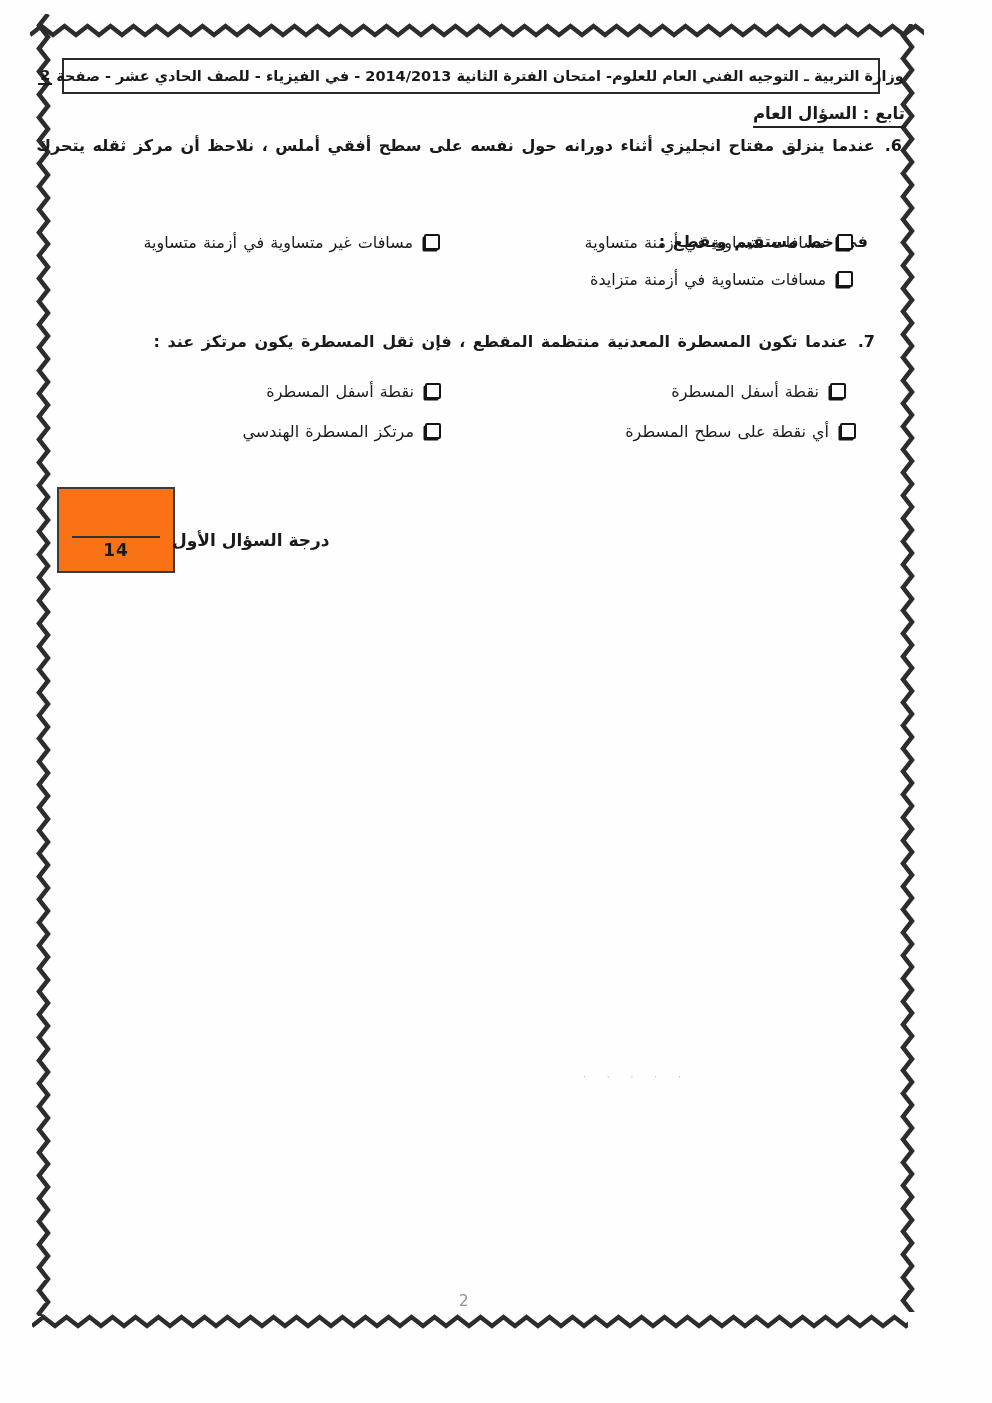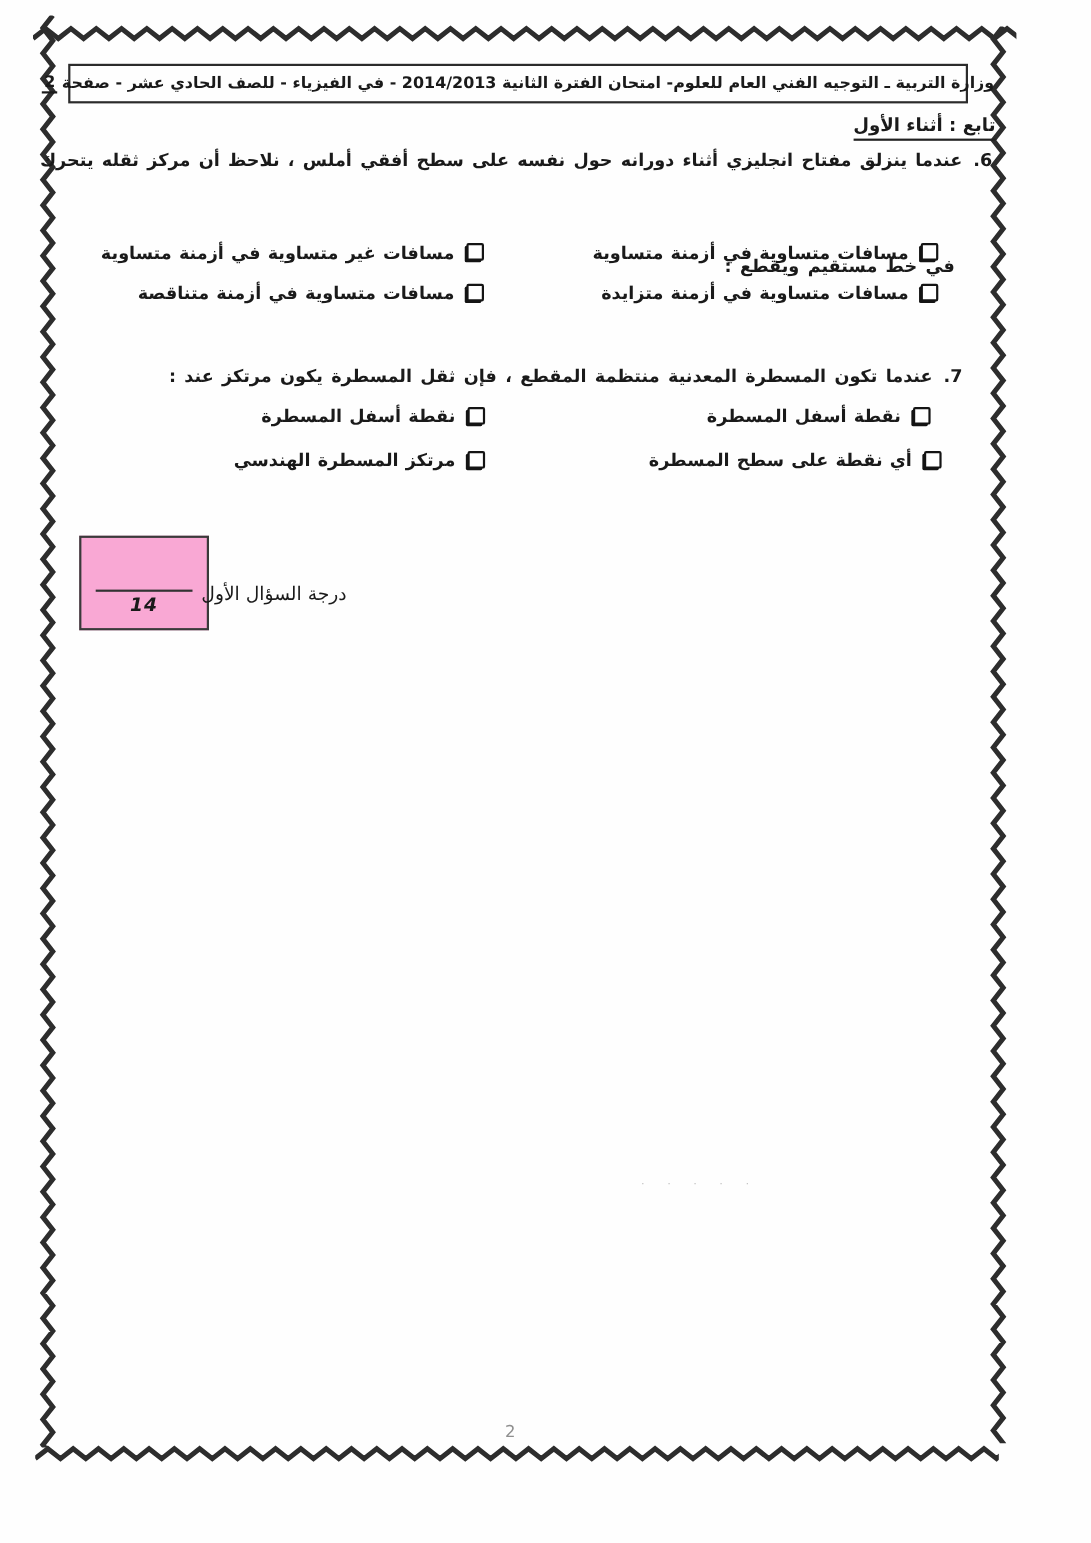--- a/index.html
+++ b/index.html
@@ -32,45 +32,45 @@
   }
 
   .stem{
     position:absolute;direction:rtl;white-space:nowrap;
     font-size:16px;font-weight:700;word-spacing:2px;text-align:right;
   }
   .q-num{margin-left:10px;}
 
   .option{
     position:absolute;direction:rtl;white-space:nowrap;
-    font-size:16px;font-weight:700;word-spacing:1px;
+    font-size:16px;font-weight:400;word-spacing:1px;margin-top:13px;
   }
   .checkbox{
     display:inline-block;width:12px;height:12px;
     border:2px solid #141414;background:#fff;
     box-shadow:-2px 2px 0 -0.5px #141414;
     margin-left:11px;vertical-align:-2px;
     border-radius:2px;
   }
 
   .score-box{
-    position:absolute;left:72px;top:487px;width:114px;height:82px;
-    border:2px solid #3a3a3a;background:#f9a8d4;font-style:italic;
+    position:absolute;left:57px;top:487px;width:114px;height:82px;
+    border:2px solid #3a3a3a;background:#f97316;
   }
   .score-box .divider{
     position:absolute;left:13px;right:13px;top:47px;
     border-top:2px solid #333;
   }
   .score-box .value{
     position:absolute;left:0;right:0;top:51px;
     text-align:center;font-size:17px;font-weight:700;letter-spacing:1px;
   }
   .score-label{
-    position:absolute;left:183px;top:530px;
-    font-size:17px;font-weight:400;direction:rtl;white-space:nowrap;
+    position:absolute;left:172px;top:530px;
+    font-size:17px;font-weight:700;direction:rtl;white-space:nowrap;
   }
 
   .footer-page{
     position:absolute;left:459px;top:1292px;
     font-size:15px;color:#8f8f8f;font-weight:400;
   }
   .scan-specks{
     position:absolute;left:583px;top:1072px;
     font-size:9px;color:#b9b9b9;letter-spacing:9px;white-space:nowrap;
   }
@@ -91,38 +91,35 @@
     </svg>
   <svg class="border-strip" style="left:892px;top:24px;" width="28" height="1288">
       <path d="M20,0 l-9,11.5 l9,11.5 l-9,11.5 l9,11.5 l-9,11.5 l9,11.5 l-9,11.5 l9,11.5 l-9,11.5 l9,11.5 l-9,11.5 l9,11.5 l-9,11.5 l9,11.5 l-9,11.5 l9,11.5 l-9,11.5 l9,11.5 l-9,11.5 l9,11.5 l-9,11.5 l9,11.5 l-9,11.5 l9,11.5 l-9,11.5 l9,11.5 l-9,11.5 l9,11.5 l-9,11.5 l9,11.5 l-9,11.5 l9,11.5 l-9,11.5 l9,11.5 l-9,11.5 l9,11.5 l-9,11.5 l9,11.5 l-9,11.5 l9,11.5 l-9,11.5 l9,11.5 l-9,11.5 l9,11.5 l-9,11.5 l9,11.5 l-9,11.5 l9,11.5 l-9,11.5 l9,11.5 l-9,11.5 l9,11.5 l-9,11.5 l9,11.5 l-9,11.5 l9,11.5 l-9,11.5 l9,11.5 l-9,11.5 l9,11.5 l-9,11.5 l9,11.5 l-9,11.5 l9,11.5 l-9,11.5 l9,11.5 l-9,11.5 l9,11.5 l-9,11.5 l9,11.5 l-9,11.5 l9,11.5 l-9,11.5 l9,11.5 l-9,11.5 l9,11.5 l-9,11.5 l9,11.5 l-9,11.5 l9,11.5 l-9,11.5 l9,11.5 l-9,11.5 l9,11.5 l-9,11.5 l9,11.5 l-9,11.5 l9,11.5 l-9,11.5 l9,11.5 l-9,11.5 l9,11.5 l-9,11.5 l9,11.5 l-9,11.5 l9,11.5 l-9,11.5 l9,11.5 l-9,11.5 l9,11.5 l-9,11.5 l9,11.5 l-9,11.5 l9,11.5 l-9,11.5 l9,11.5 l-9,11.5 l9,11.5 l-9,11.5 l9,11.5 l-9,11.5 l9,11.5 l-9,11.5 "></path>
     </svg>
 
   <div class="header-box">
     <span>وزارة التربية ـ التوجيه الفني العام للعلوم- امتحان الفترة الثانية 2014/2013 - في الفيزياء - للصف الحادي عشر -  صفحة</span>
     <span class="pg">2</span>
   </div>
 
-  <div class="cont-heading">تابع : أثناء الأول</div>
+  <div class="cont-heading">تابع : السؤال العام</div>
 
   <div class="stem" style="right:90px;top:136px;">
     <span class="q-num">6.</span><span>عندما ينزلق مفتاح انجليزي أثناء دورانه حول نفسه على سطح أفقي أملس ، نلاحظ أن مركز ثقله يتحرك</span>
   </div>
   <div class="stem" style="right:124px;top:184px;margin-top:48px;">في خط مستقيم ويقطع  :</div>
 
   <div class="option" style="right:139px;top:220px;">
     <span class="checkbox"></span><span>مسافات متساوية في أزمنة متساوية</span>
   </div>
   <div class="option" style="right:552px;top:220px;">
     <span class="checkbox"></span><span>مسافات غير متساوية في أزمنة متساوية</span>
   </div>
   <div class="option" style="right:139px;top:257px;text-align:center;">
     <span class="checkbox"></span><span>مسافات متساوية في أزمنة متزايدة</span>
-  </div>
-  <div class="option" style="right:552px;top:257px;">
-    <span class="checkbox"></span><span>مسافات متساوية في أزمنة متناقصة</span>
   </div>
 
   <div class="stem" style="right:117px;top:332px;margin-left:32px;">
     <span class="q-num">7.</span><span>عندما تكون المسطرة المعدنية منتظمة المقطع ، فإن ثقل المسطرة يكون مرتكز عند :</span>
   </div>
 
   <div class="option" style="right:146px;top:369px;">
     <span class="checkbox"></span><span>نقطة أسفل المسطرة</span>
   </div>
   <div class="option" style="right:551px;top:369px;">

